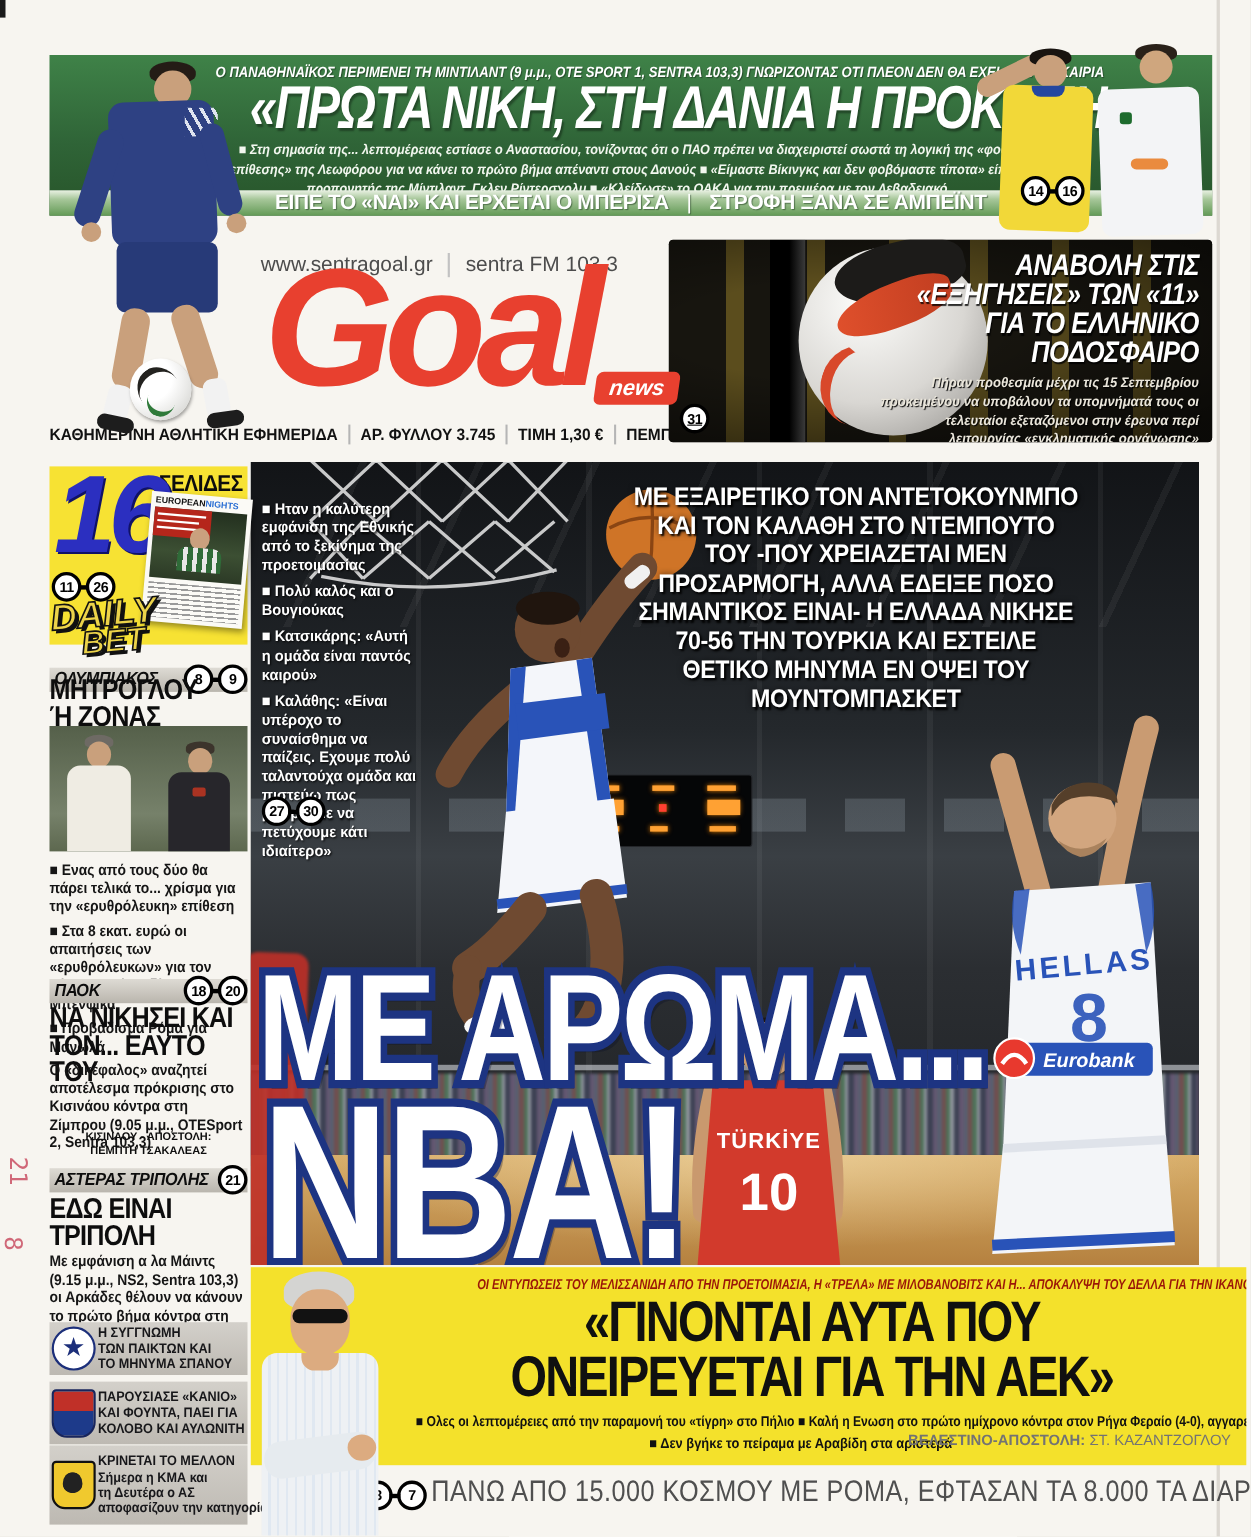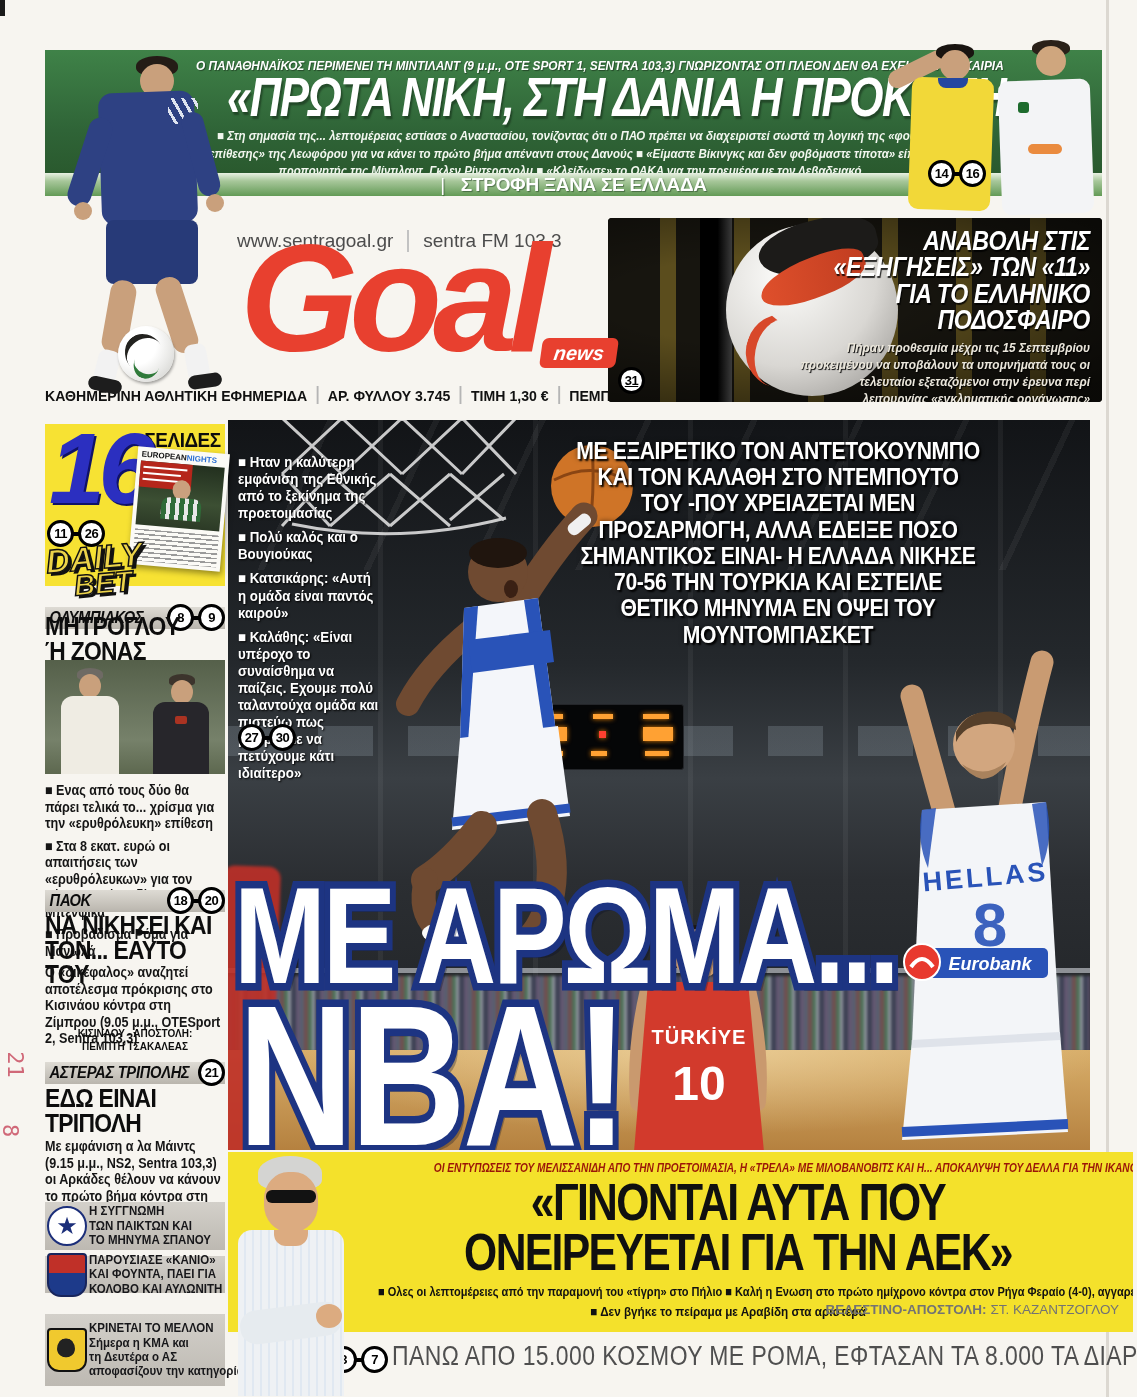--- a/index.html
+++ b/index.html
@@ -268,22 +268,23 @@
   <div id="scanmark" class="abs"></div>
   <div id="scanline" class="abs"></div>
   <div id="mark1" class="abs mark">21</div>
   <div id="mark2" class="abs mark">8</div>
 
   <div id="banner" class="abs">
     <div class="abs kicker">Ο ΠΑΝΑΘΗΝΑΪΚΟΣ ΠΕΡΙΜΕΝΕΙ ΤΗ ΜΙΝΤΙΛΑΝΤ (9 μ.μ., OTE SPORT 1, SENTRA 103,3) ΓΝΩΡΙΖΟΝΤΑΣ ΟΤΙ ΠΛΕΟΝ ΔΕΝ ΘΑ ΕΧΕΙ ΑΛΛΗ ΕΥΚΑΙΡΙΑ</div>
     <div class="abs headline">«ΠΡΩΤΑ ΝΙΚΗ, ΣΤΗ ΔΑΝΙΑ Η ΠΡΟΚΡΙΣΗ»</div>
     <div class="abs details">■ Στη σημασία της... λεπτομέρειας εστίασε ο Αναστασίου, τονίζοντας ότι ο ΠΑΟ πρέπει να διαχειριστεί σωστά τη λογική της «φουλ επίθεσης» της Λεωφόρου για να κάνει το πρώτο βήμα απέναντι στους Δανούς ■ «Είμαστε Βίκινγκς και δεν φοβόμαστε τίποτα» είπε ο  προπονητής της Μίντιλαντ, Γκλεν Ρίντερσχολμ ■ «Κλείδωσε» το ΟΑΚΑ για την πρεμιέρα με τον Λεβαδειακό</div>
     <div class="abs strip">
+      <span>ΕΙΠΕ ΤΟ «ΝΑΙ» ΚΑΙ ΕΡΧΕΤΑΙ Ο ΜΠΕΡΙΣΑ</span>
       <span class="d">|</span>
-      <span>ΣΤΡΟΦΗ ΞΑΝΑ ΣΕ ΕΛΛΑΔΑ</span>
+      <span>ΣΤΡΟΦΗ ΞΑΝΑ ΣΕ ΑΜΠΕΪΝΤ</span>
     </div>
   </div>
 
   <div id="coach" class="abs">
     <div class="abs hair"></div>
     <div class="abs head"></div>
     <div class="abs torso"></div>
     <div class="abs stripes"></div>
     <div class="abs armL"></div>
     <div class="abs armR"></div>
@@ -442,21 +443,21 @@
   <div class="abs mini-box" style="top:1202px;height:48px;">
     <span class="logo">
         <span class="logo-star"></span>
       </span>
     <span class="txt">
       <span>Η ΣΥΓΓΝΩΜΗ</span>
       <span>ΤΩΝ ΠΑΙΚΤΩΝ ΚΑΙ</span>
       <span>ΤΟ ΜΗΝΥΜΑ ΣΠΑΝΟΥ</span>
     </span>
   </div>
-  <div class="abs mini-box" style="top:1256px;height:37px;">
+  <div class="abs mini-box" style="top:1256px;height:57px;">
     <span class="logo">
         <span class="logo-shield"></span>
       </span>
     <span class="txt">
       <span>ΠΑΡΟΥΣΙΑΣΕ «ΚΑΝΙΟ»</span>
       <span>ΚΑΙ ΦΟΥΝΤΑ, ΠΑΕΙ ΓΙΑ</span>
       <span>ΚΟΛΟΒΟ ΚΑΙ ΑΥΛΩΝΙΤΗ</span>
     </span>
   </div>
   <div class="abs mini-box" style="top:1314px;height:72px;">

